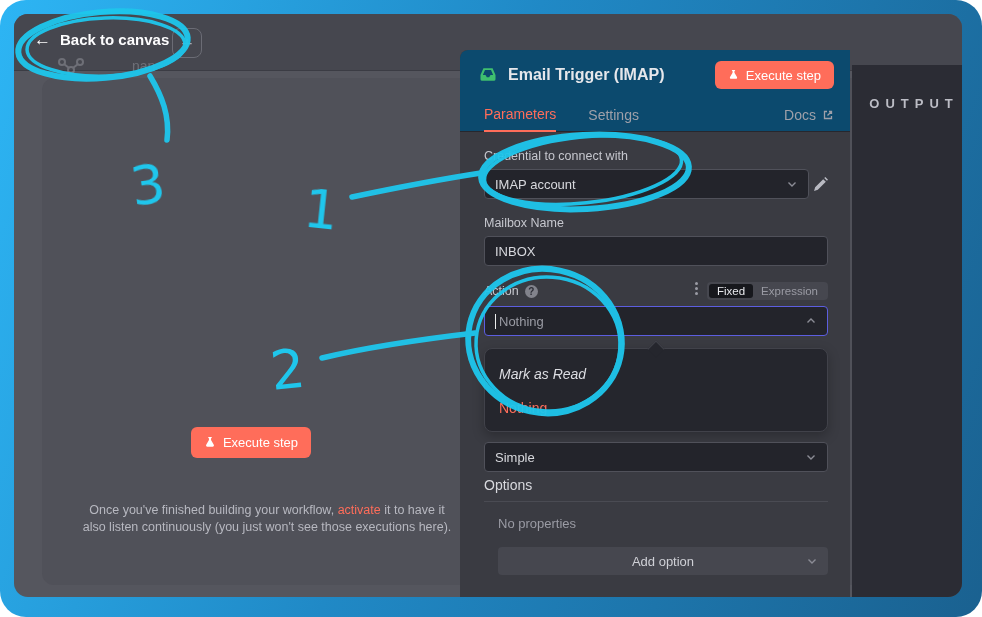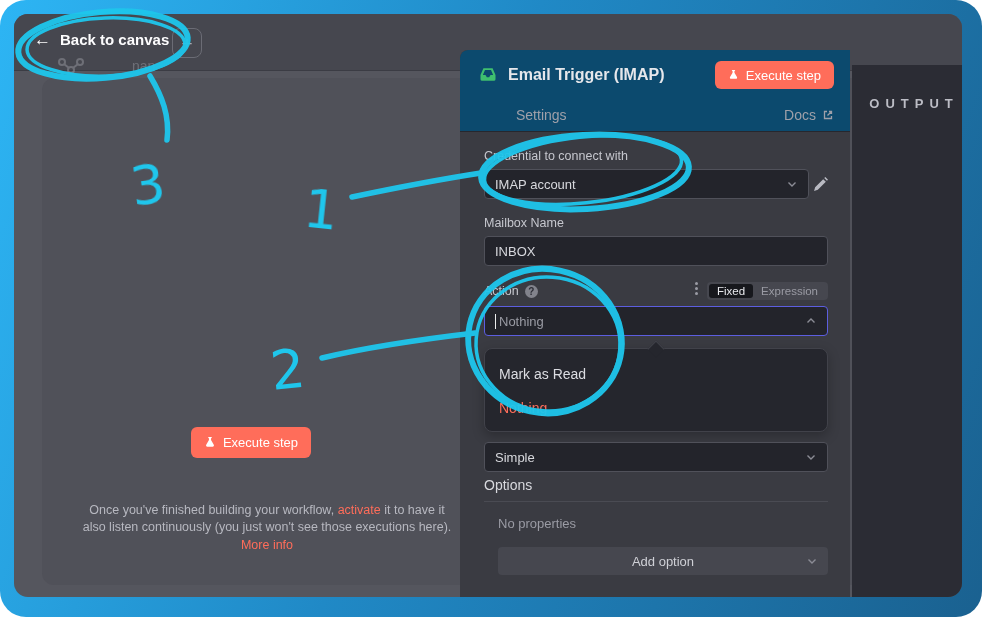--- a/index.html
+++ b/index.html
@@ -65,21 +65,21 @@
                font-size:11.5px;cursor:pointer;}
   .mode-fixed{background:#17181d;color:#e8e9ed;border-radius:3px;padding:1px 8px;}
   .mode-expr{color:#9a9ba4;padding:1px 8px;}
   .action-select{margin-top:6px;border:1.5px solid #5c5ee0;color:#9a9ba4;}
   .caret-bar{width:1px;height:15px;background:#eceded;margin-right:3px;}
   .dropdown{margin-top:12px;height:82px;background:#25262d;border:1px solid #41424a;border-radius:8px;
             position:relative;box-shadow:0 4px 12px rgba(0,0,0,.25);}
   .dropdown .notch{position:absolute;top:-6px;left:50%;width:11px;height:11px;background:#25262d;
             border-left:1px solid #41424a;border-top:1px solid #41424a;transform:translateX(-50%) rotate(45deg);}
   .dd-item{padding:0 14px;height:18px;display:flex;align-items:center;font-size:14px;color:#dcdde2;cursor:pointer;}
-  .dd-item.first{margin-top:16px;}
+  .dd-item.first{margin-top:16px;font-style:italic;}
   .dd-item.selected{color:#ff6d5a;margin-top:16px;}
   .simple-select{margin-top:10px;}
   .options-hd{margin-top:5px;font-size:14px;color:#d8d9de;}
   .options-div{height:1px;background:#4a4b53;margin-top:8px;}
   .no-props{margin:14px 0 0 14px;font-size:13px;color:#9a9ba4;}
   .add-option{margin:16px 0 0 14px;height:28px;background:#46474f;border-radius:4px;position:relative;
               display:flex;align-items:center;justify-content:center;font-size:13px;color:#cfd0d6;cursor:pointer;}
   .add-option .chev{position:absolute;right:10px;color:#8b8c95;display:flex;}
   
   .output{position:absolute;left:838px;top:51px;right:0;bottom:0;background:#2b2c34;z-index:2;}
@@ -99,21 +99,20 @@
       <div class="modal-shade"></div>
       <button class="btn-orange canvas-exec">
         <svg width="12" height="13" viewBox="0 0 14 14">
           <path fill="#ffffff" d="M5 0.5h4v1.2l-.8.3v2l3.2 5.6c.6 1-.1 2.3-1.3 2.3H3.9c-1.2 0-1.9-1.3-1.3-2.3L5.8 4V2l-.8-.3z"></path>
         </svg>
         <span>Execute step</span>
       </button>
       <div class="canvas-footer">
         <div><span>Once you've finished building your workflow, </span><span class="link-orange">activate</span><span> it to have it</span></div>
         <div>also listen continuously (you just won't see those executions here).</div>
-        <div class="more-info">More info</div>
       </div>
     </div>
 
     <div class="topbar">
       <div class="faint-wf">
         <svg width="26" height="20" viewBox="0 0 26 20">
           <g fill="none" stroke="#9fa0a8" stroke-width="2">
             <circle cx="4" cy="6" r="3"></circle>
               <circle cx="13" cy="14" r="3"></circle>
               <circle cx="22" cy="6" r="3"></circle>
@@ -137,20 +136,21 @@
           </svg>
           <span class="panel-title">Email Trigger (IMAP)</span>
           <button class="btn-orange exec-btn">
             <svg width="11" height="12" viewBox="0 0 14 14">
               <path fill="#ffffff" d="M5 0.5h4v1.2l-.8.3v2l3.2 5.6c.6 1-.1 2.3-1.3 2.3H3.9c-1.2 0-1.9-1.3-1.3-2.3L5.8 4V2l-.8-.3z"></path>
             </svg>
             <span>Execute step</span>
           </button>
         </div>
         <div class="tabs-row">
+          <div class="tab tab-active">Parameters</div>
           <div class="tab tab-idle">Settings</div>
           <div class="docs-link">
             <span>Docs</span>
             <svg width="12" height="12" viewBox="0 0 12 12">
               <path d="M5 2.5H2.5v7h7V7M7 2.5h2.5V5M9.3 2.7L5.5 6.5" fill="none" stroke="#9fa0a9" stroke-width="1.3"></path>
             </svg>
           </div>
         </div>
       </div>
 

